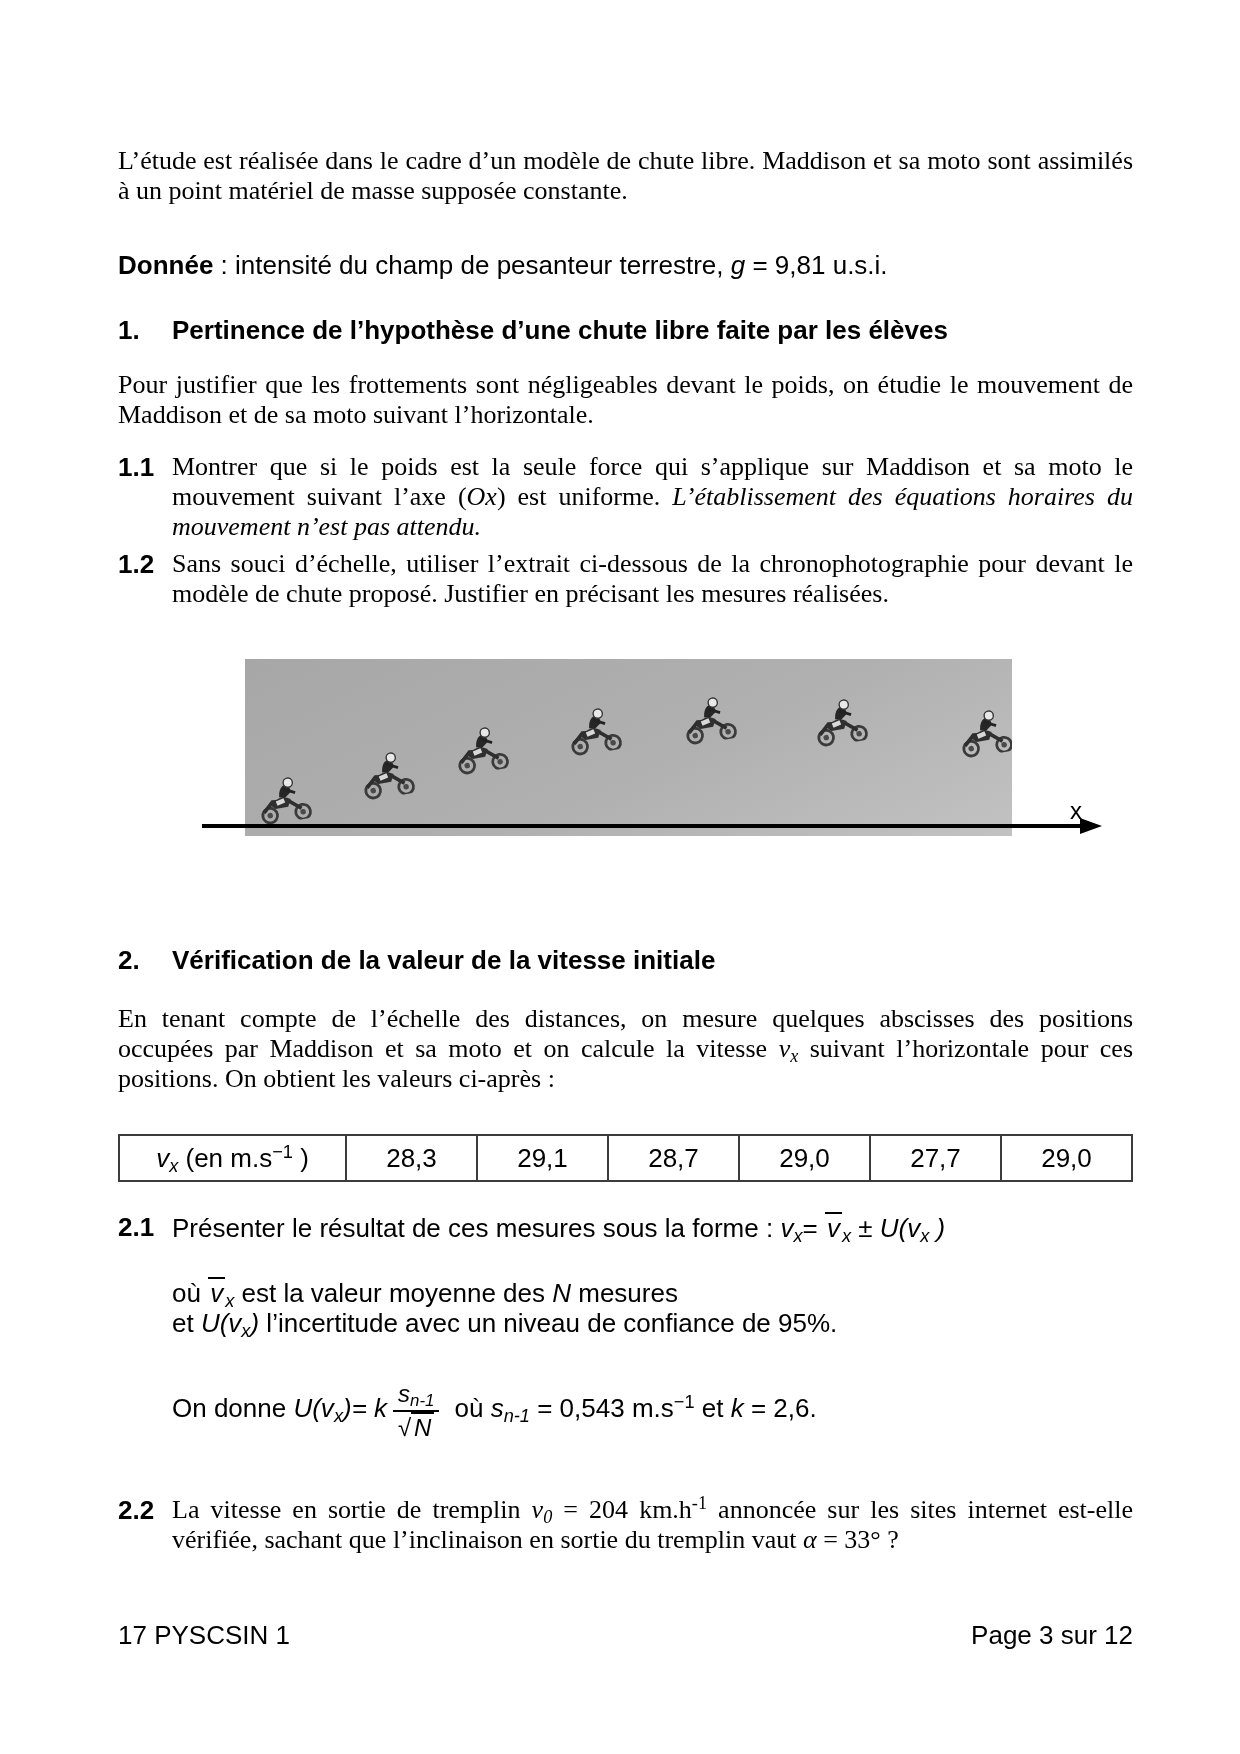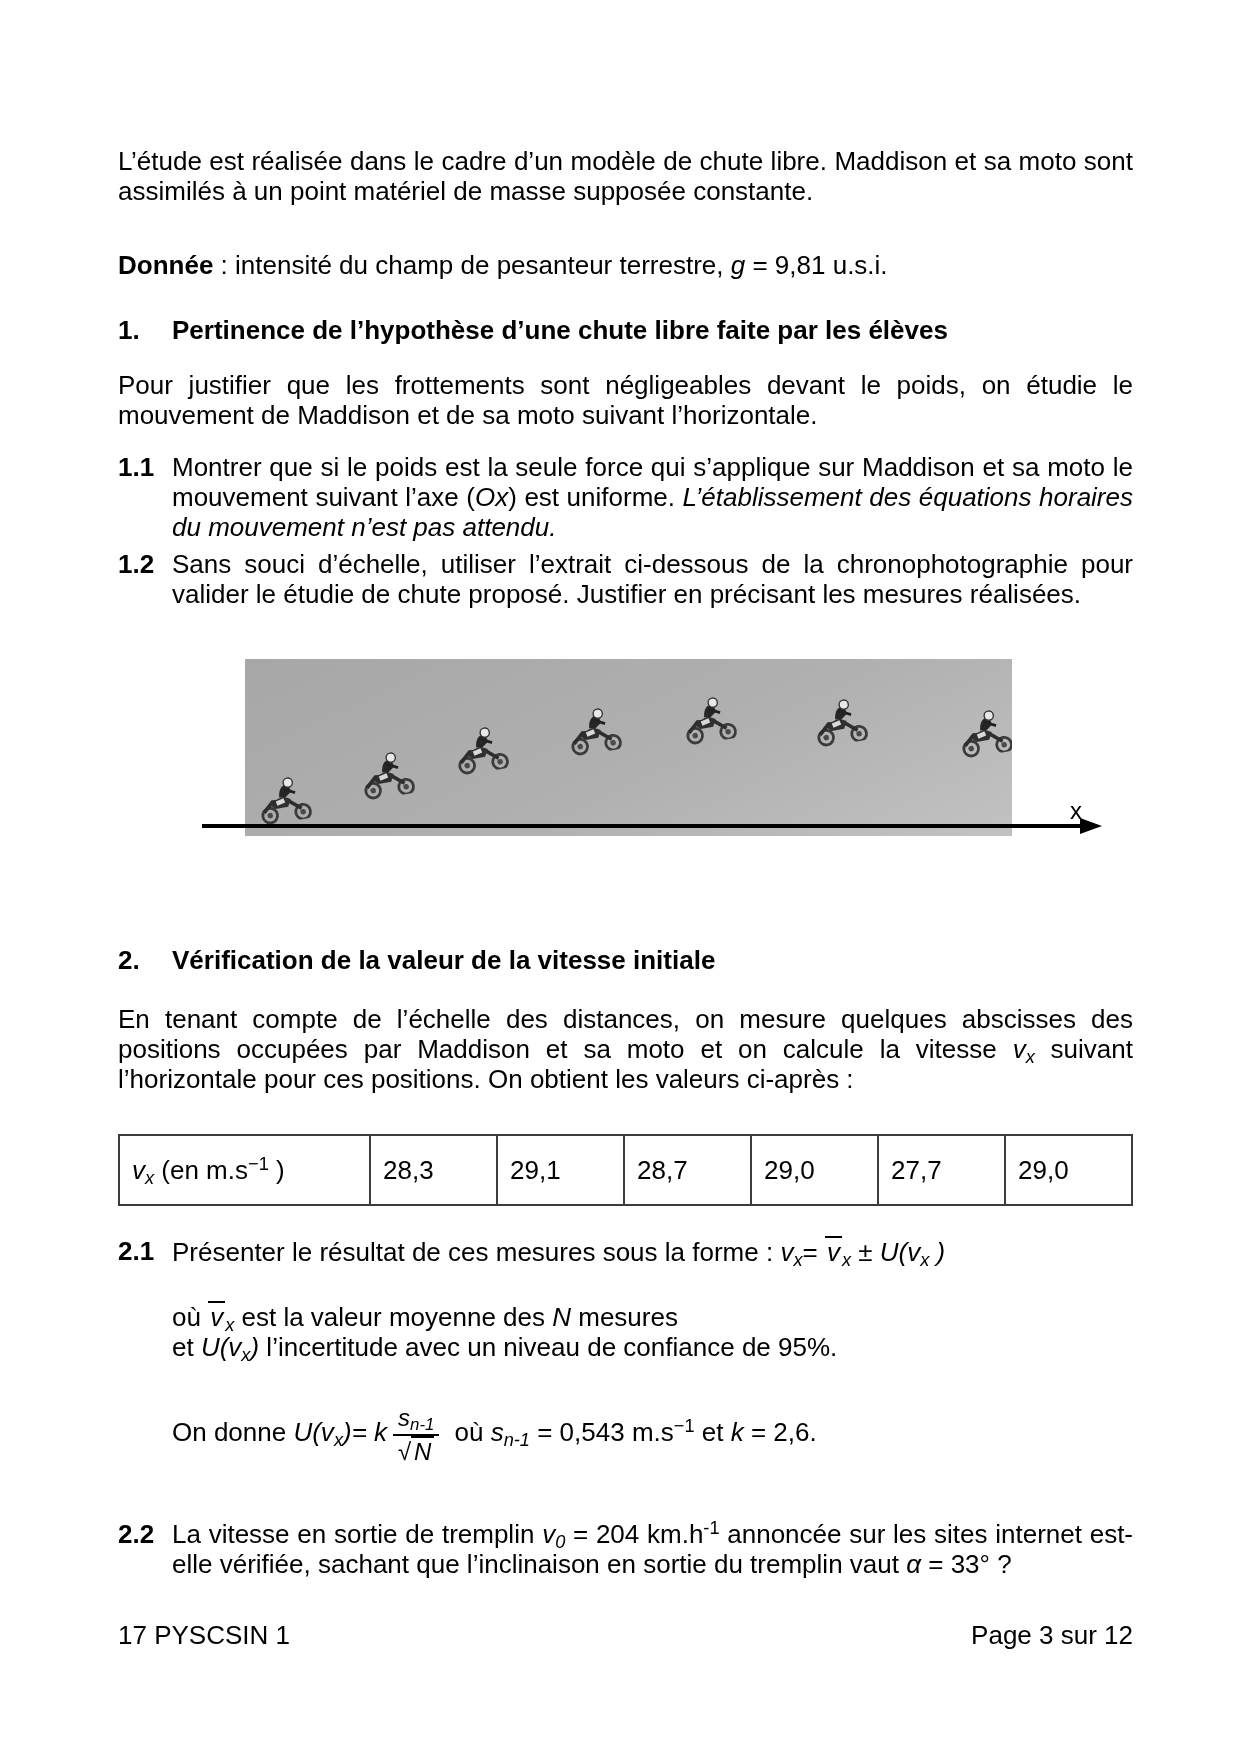--- a/index.html
+++ b/index.html
@@ -3,39 +3,39 @@
 <meta charset="utf-8">
 <style>
   html,body{margin:0;padding:0;background:#ffffff;}
   .page{
     position:relative;width:1240px;height:1754px;background:#fff;
     font-family:"Liberation Sans","DejaVu Sans",sans-serif;
     font-size:26px;line-height:30px;color:#000;
     padding:146px 107px 0 118px;box-sizing:border-box;overflow:hidden;
   }
   p{margin:0;}
-  .j{text-align:justify;}
+  .j{text-align:justify;font-family:Liberation Serif, serif;}
   .b{font-weight:bold;}
   .it{font-style:italic;}
   sub{font-size:0.7em;line-height:0;vertical-align:-0.25em;}
   sup{font-size:0.7em;line-height:0;vertical-align:0.5em;}
   .item{display:grid;grid-template-columns:54px 1fr;}
   .num{font-weight:bold;}
   .indent{margin-left:54px;}
   .ov{display:inline-block;border-top:2px solid #000;padding:1px 2px 0 2px;line-height:1.0;}
   
   .figure{position:relative;height:178px;}
   .photo{position:absolute;left:127px;top:0;width:767px;height:177px;overflow:hidden;
          background:linear-gradient(155deg,#a7a7a7,#b0b0b0 55%,#c2c2c2);}
   .moto{position:absolute;width:56px;height:46px;transform:rotate(-10deg);}
   .axis{position:absolute;left:84px;top:157px;width:900px;height:22px;}
   .axis-label{position:absolute;left:952px;top:140px;font-size:24px;line-height:24px;}
   
   table.vtable{border-collapse:collapse;width:1015px;table-layout:fixed;}
-  table.vtable td{border:2px solid #3c3c3c;height:44px;vertical-align:middle;padding:12px;}
+  table.vtable td{border:2px solid #3c3c3c;height:44px;text-align:center;vertical-align:middle;padding:0;}
   td.hcell{width:225px;}
   
   .frac{display:inline-block;vertical-align:middle;text-align:center;font-size:24px;line-height:1.15;margin:0 8px 0 6px;}
   .frac .fnum{display:block;border-bottom:2px solid #000;padding:0 5px 2px 5px;}
   .frac .fden{display:block;padding:2px 2px 0 2px;}
   .sqrt-arg{border-top:2px solid #000;padding:0 3px;}
   .formula-row{overflow:visible;}
   
   .mt-donnee{margin-top:44px;}
   .mt-h1{margin-top:35px;}
@@ -68,21 +68,21 @@
 
   <p class="j mt-p1"><span>Pour justifier que les frottements sont négligeables devant le poids, on étudie le mouvement de Maddison et de sa moto suivant l’horizontale.</span></p>
 
   <div class="item mt-q11">
     <span class="num">1.1</span>
     <span class="j"><span>Montrer que si le poids est la seule force qui s’applique sur Maddison et sa moto le mouvement suivant l’axe (</span><span class="it">Ox</span><span>) est uniforme. </span><span class="it">L’établissement des équations horaires du mouvement n’est pas attendu.</span></span>
   </div>
 
   <div class="item mt-q12">
     <span class="num">1.2</span>
-    <span class="j"><span>Sans souci d’échelle, utiliser l’extrait ci-dessous de la chronophotographie pour valider le étudie de chute proposé. Justifier en précisant les mesures réalisées.</span></span>
+    <span class="j"><span>Sans souci d’échelle, utiliser l’extrait ci-dessous de la chronophotographie pour devant le modèle de chute proposé. Justifier en précisant les mesures réalisées.</span></span>
   </div>
 
   <div class="figure mt-fig">
     <div class="photo" style="background: linear-gradient(155deg, rgb(167, 167, 167), rgb(176, 176, 176) 55%, rgb(194, 194, 194));">
         <div class="moto" style="left: 12px; top: 117px;"><svg viewBox="0 0 60 50" width="56" height="46">
             <g stroke="#3b3b3b" fill="none" stroke-width="3">
               <circle cx="11" cy="40" r="8"></circle>
               <circle cx="47" cy="42" r="8"></circle>
             </g>
             <circle cx="11" cy="40" r="3" fill="#4a4a4a"></circle>

